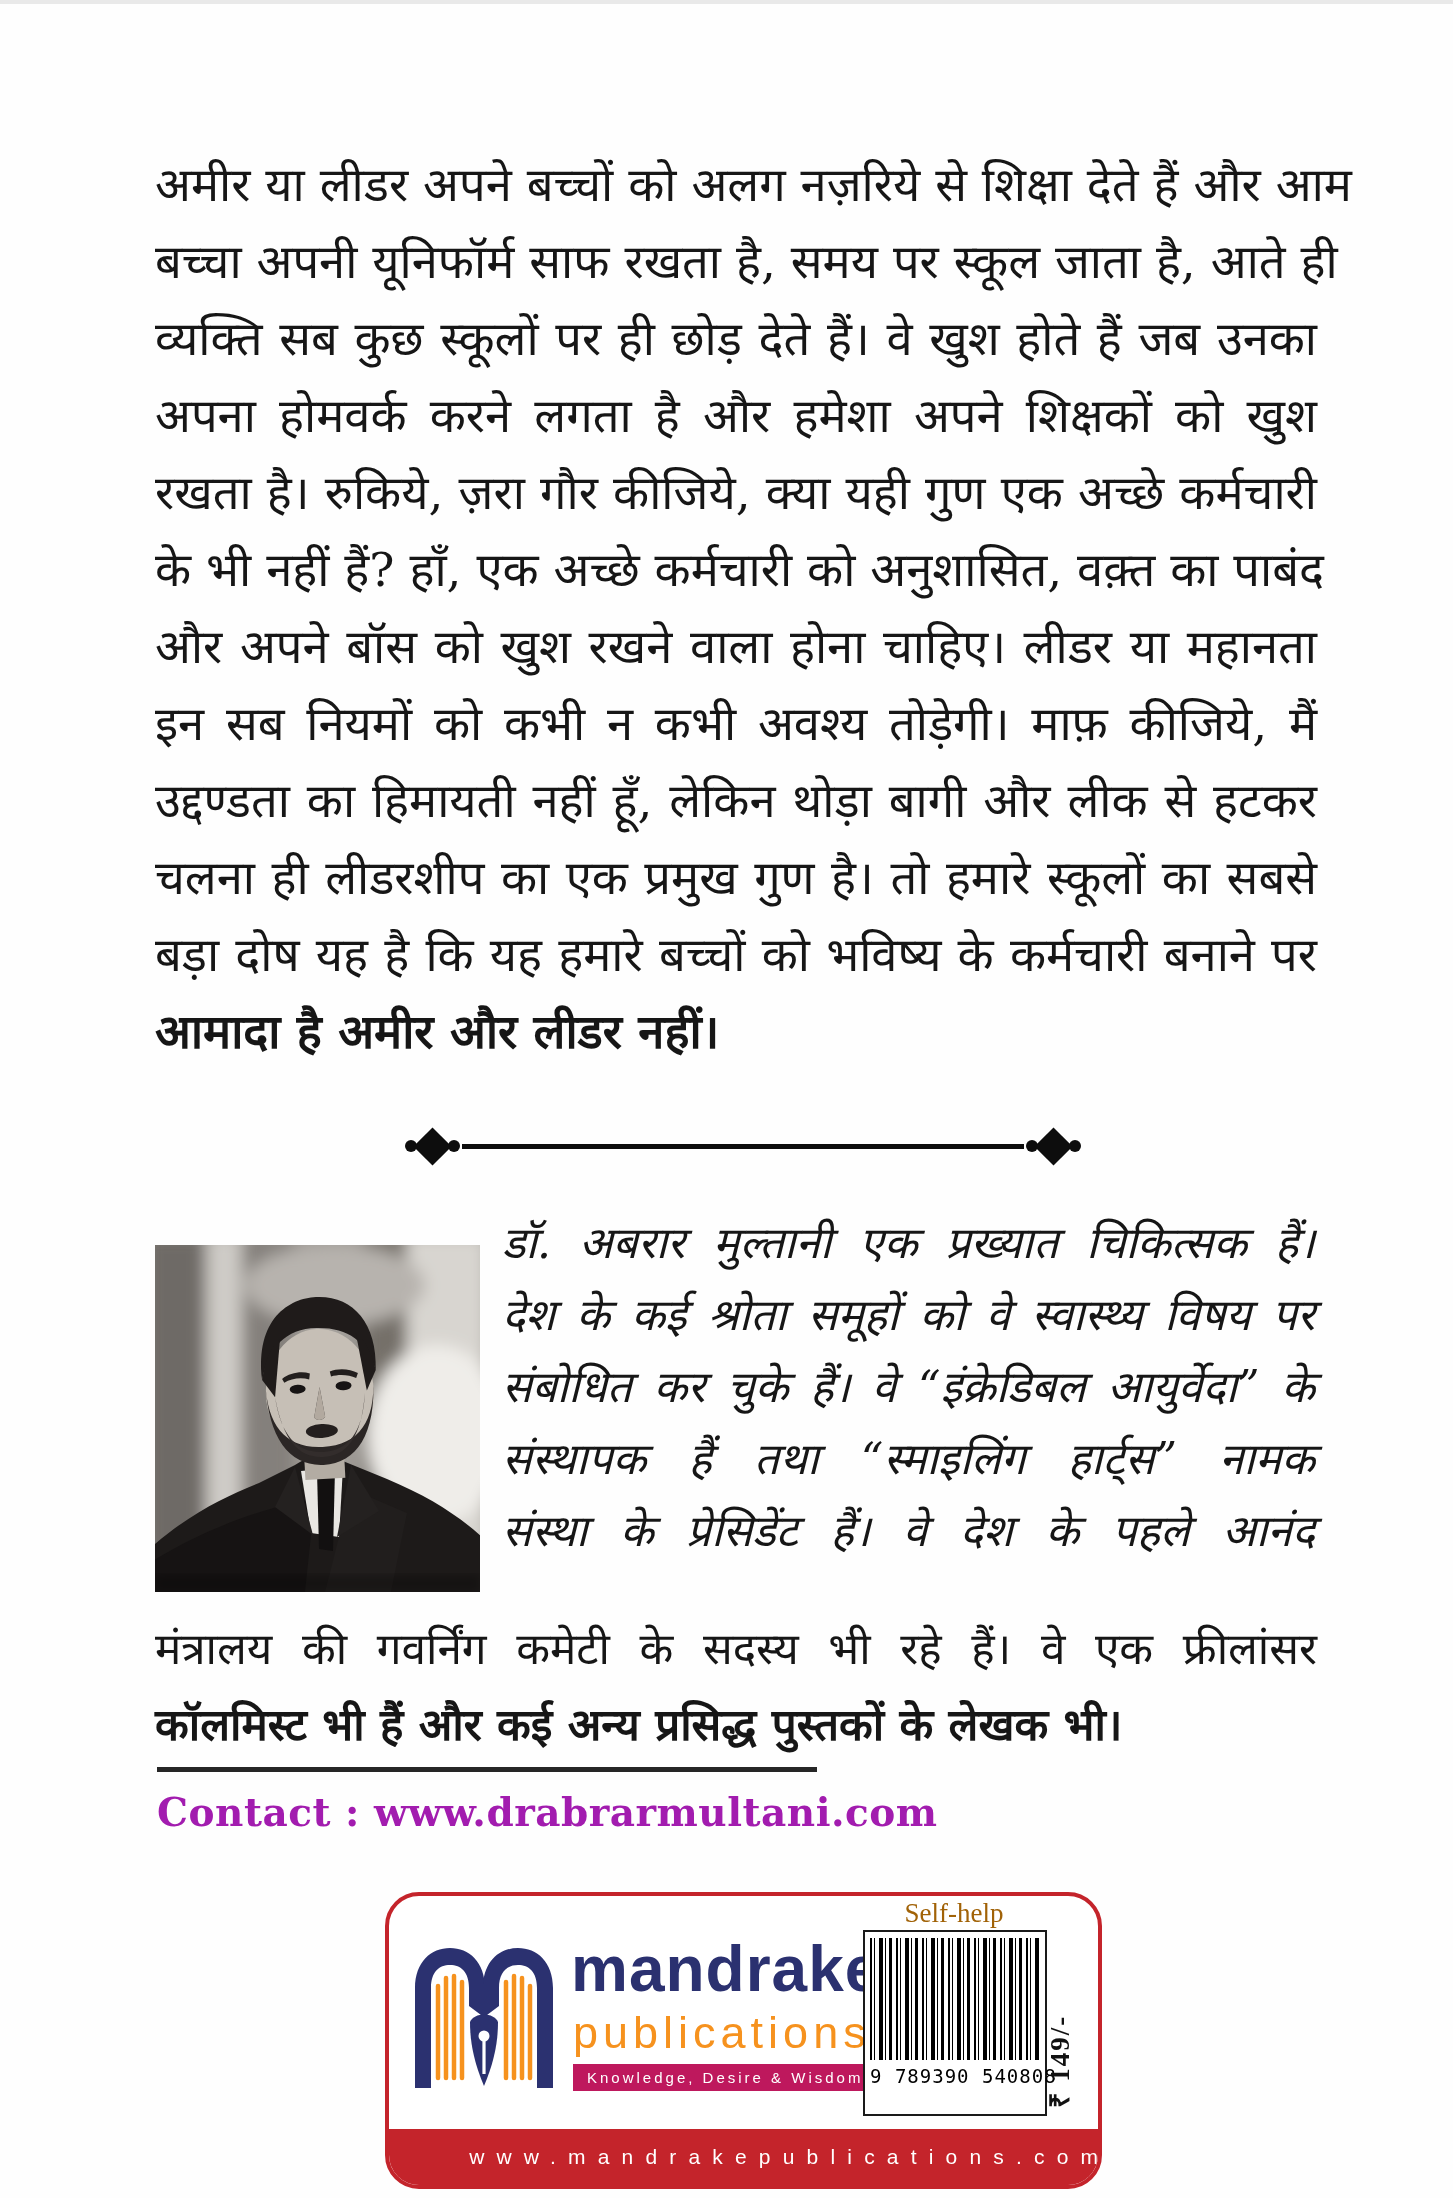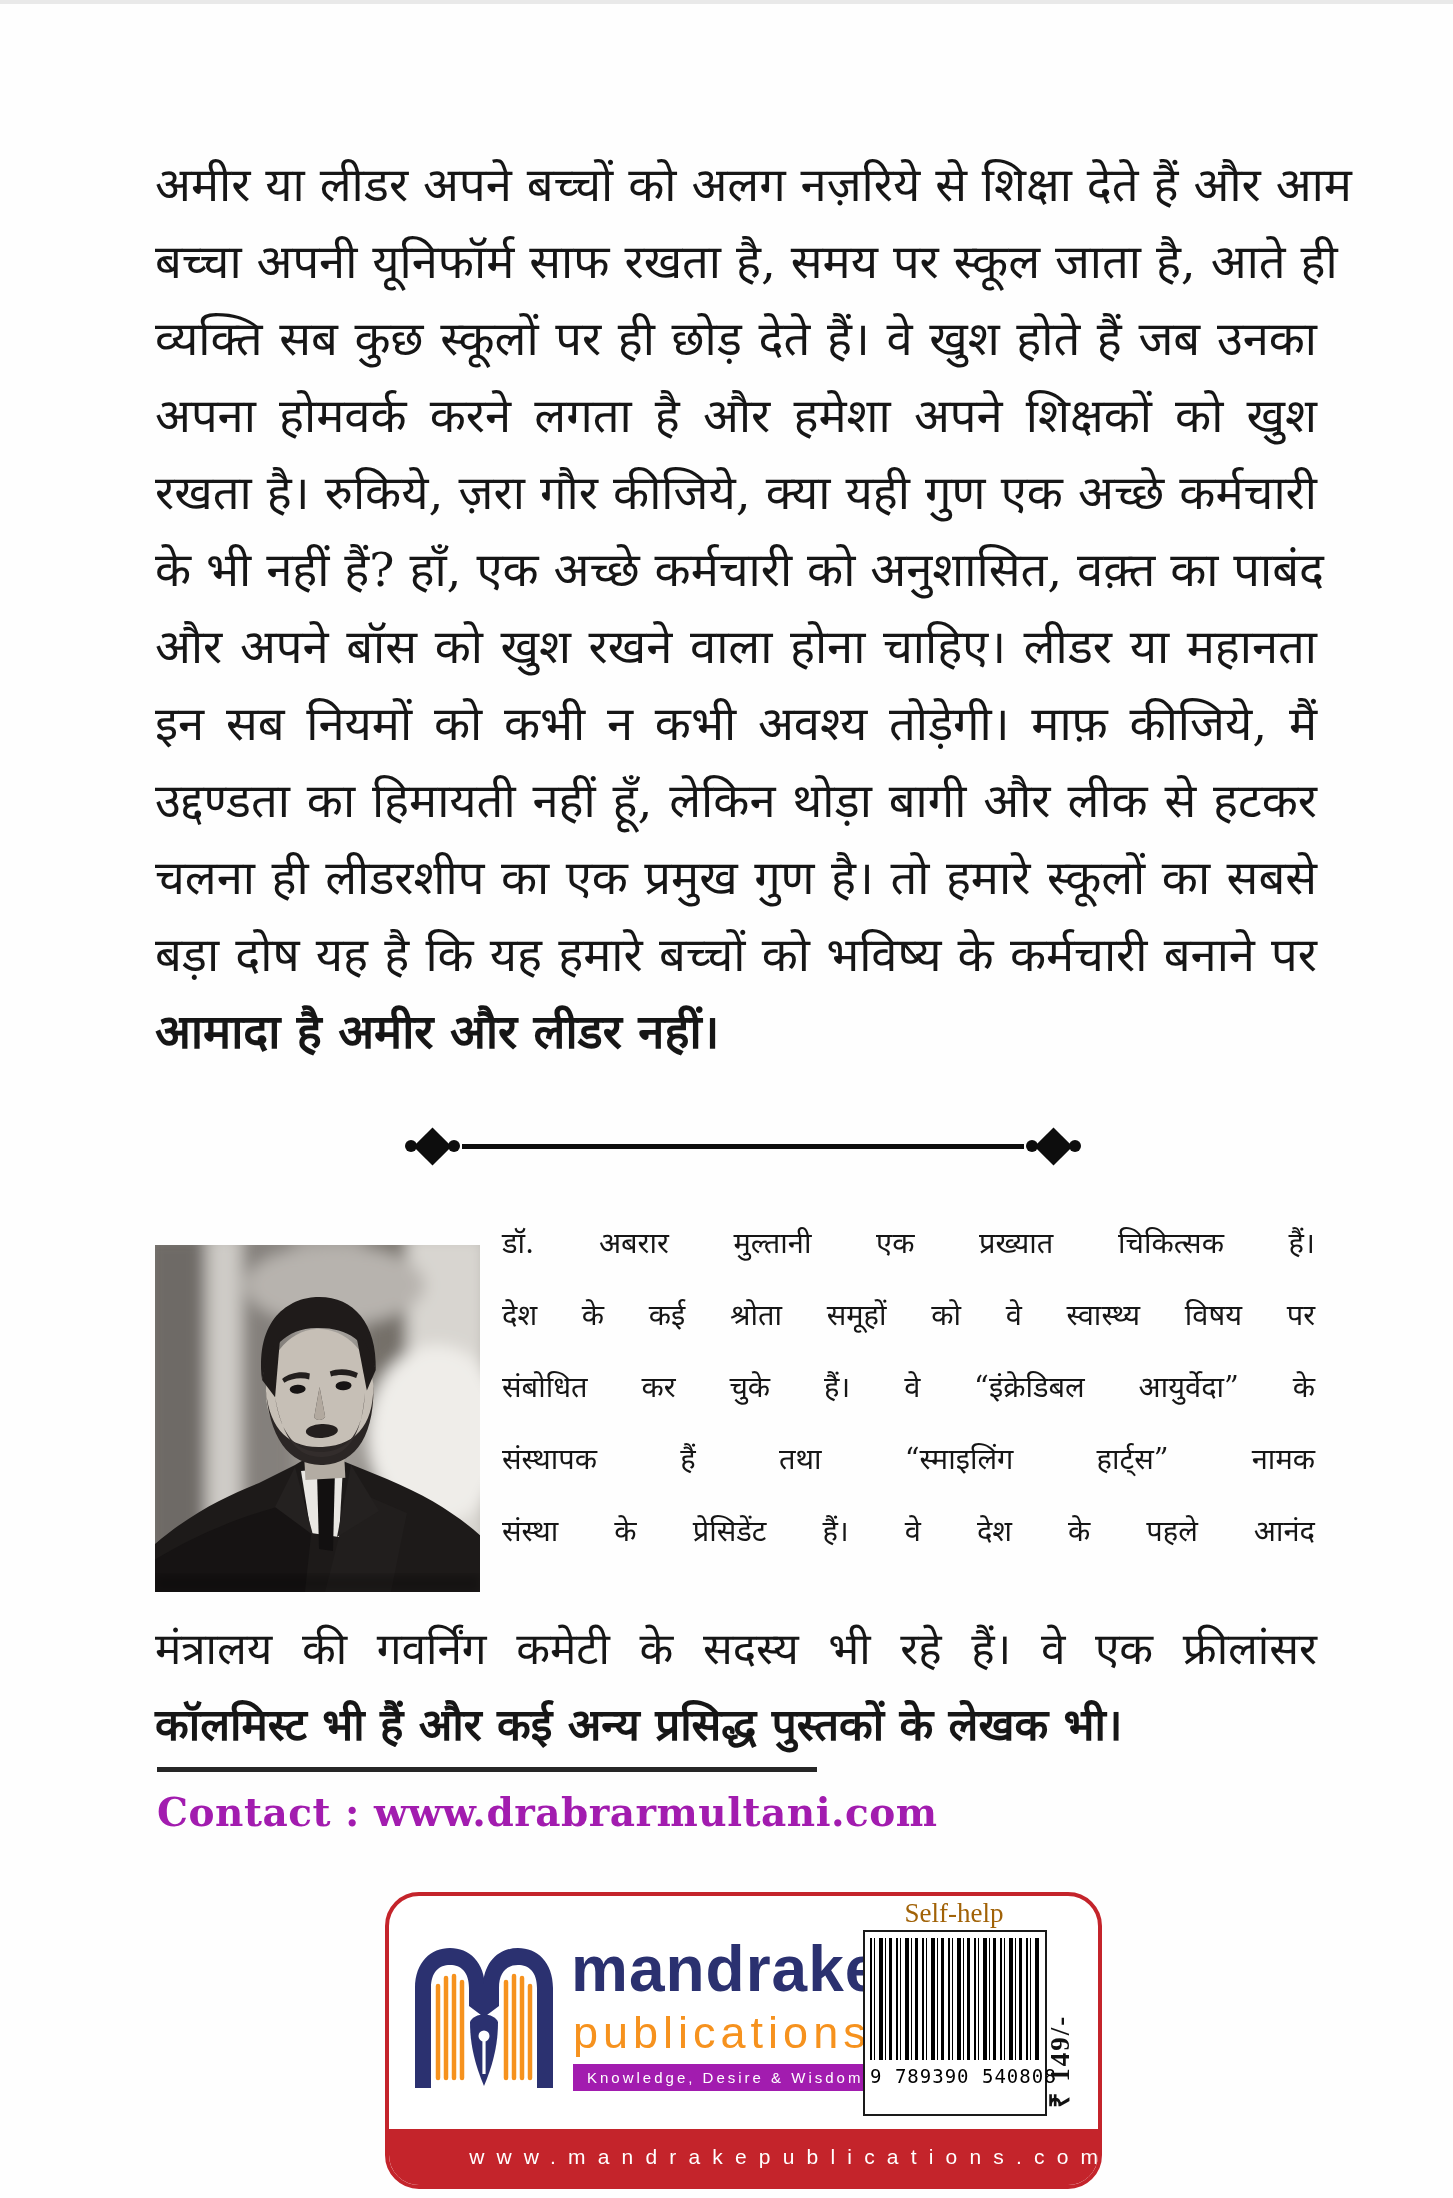--- a/index.html
+++ b/index.html
@@ -16,36 +16,36 @@
   .jline.last{text-align-last:left;font-weight:bold;}
   
   .divider{position:absolute; left:405px; top:1117px; width:676px; height:50px;
            display:flex; align-items:center;}
   .div-dot{width:12px;height:12px;border-radius:50%;background:#0d0d0d;flex:0 0 auto;}
   .div-diamond{width:27px;height:27px;background:#0d0d0d;transform:rotate(45deg) ;margin:0 2px;flex:0 0 auto;}
   .div-line{flex:1 1 auto;height:5px;background:#0d0d0d;margin:0 2px;}
   
   .photo{position:absolute; left:155px; top:1241px; width:325px; height:347px; overflow:hidden; background:#a7a39e;}
   .bio-right{position:absolute; left:502px; top:1203px; width:813px;}
-  .bio-right .jline{font-size:29px; line-height:72px;}
+  .bio-right .jline{font-size:44px; line-height:72px;font-style:italic;}
   .bio-full{position:absolute; left:155px; top:1607px; width:1162px;}
   .bio-full .jline{font-size:44px; line-height:76px;}
   
   .contact-rule{position:absolute; left:157px; top:1763px; width:660px; height:5px; background:#262626;}
   .contact{position:absolute; left:157px; top:1785px; font-family:"DejaVu Serif", serif;
            font-weight:700; font-size:39px; color:#a21caf; letter-spacing:0.5px;}
   
   .card{position:absolute; left:385px; top:1888px; width:709px; height:289px;
         border:4px solid #c4242b; border-radius:34px; background:#fff; overflow:hidden;}
   .logo{position:absolute; left:24px; top:44px; width:142px; height:148px;}
   .brand-name{position:absolute; left:182px; top:40px; font-family:"Liberation Sans", sans-serif;
               font-weight:700; font-size:64px; line-height:66px; color:#2b3170; letter-spacing:1px;}
   .brand-type{position:absolute; left:184px; top:112px; font-family:"Liberation Sans", sans-serif;
               font-weight:500; font-size:45px; line-height:50px; color:#f6921e; letter-spacing:5px;}
-  .chip{position:absolute; left:184px; top:168px; background:#a21caf; color:#fff;
+  .chip{position:absolute; left:184px; top:168px; background:#be185d; color:#fff;
         font-family:"Liberation Sans", sans-serif; font-size:15px; letter-spacing:3px;
         padding:5px 14px; white-space:nowrap;}
   .selfhelp{position:absolute; left:470px; top:2px; width:190px; text-align:center;
             font-family:"Liberation Serif", serif; font-size:27px; color:#a16207;}
   .barcode{position:absolute; left:474px; top:34px; width:170px; height:172px;
            border:2px solid #1a1a1a; background:#fff; padding:6px 5px 4px 5px;}
   .bars{height:122px;
     background:repeating-linear-gradient(90deg,
       #000 0px,#000 2px,#fff 2px,#fff 4px,
       #000 4px,#000 5px,#fff 5px,#fff 9px,

